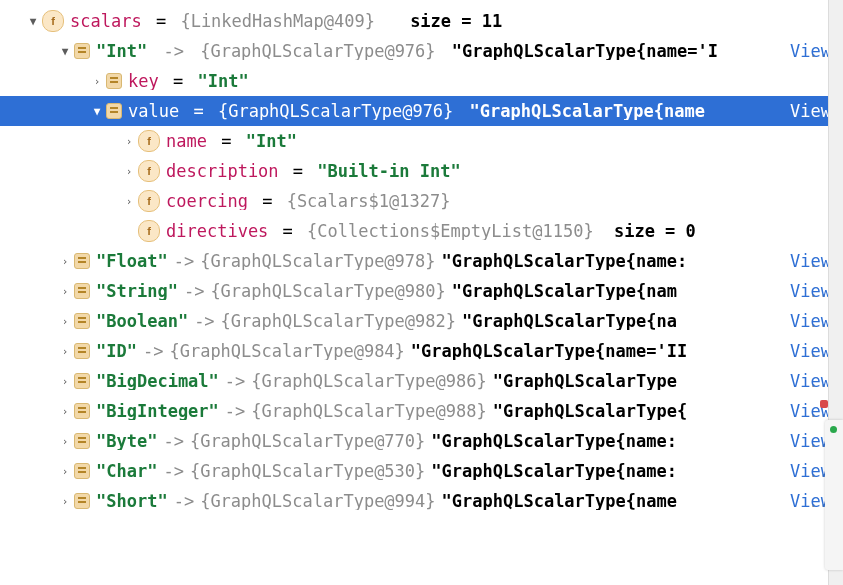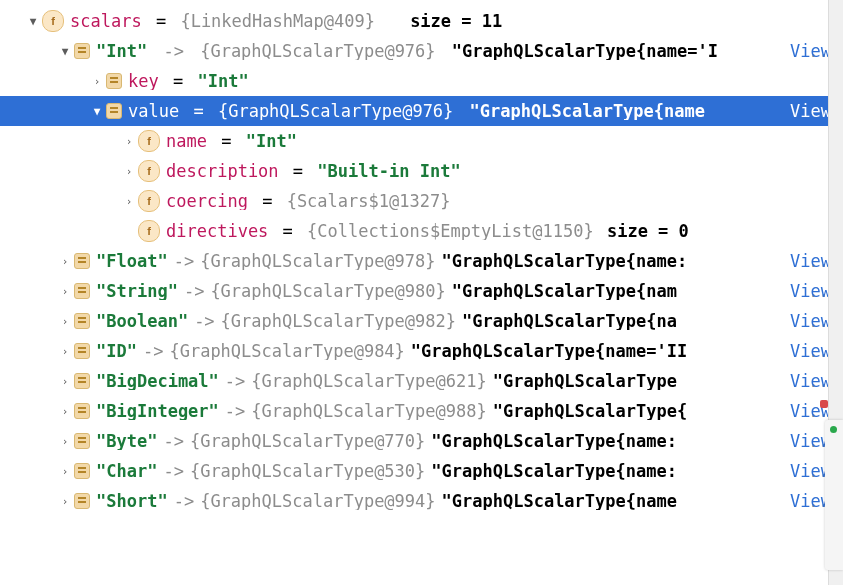--- a/index.html
+++ b/index.html
@@ -238,21 +238,21 @@
 
 
   <div class="row">
     <span class="indent" style="width:120px"></span>
     <span class="arrow" style="visibility:hidden">›</span>
     <span class="icon icon-field"></span>
     <span class="content">
       <span class="var-name">directives</span>
       <span class="eq">=</span>
       <span class="gray">{Collections$EmptyList@1150}</span>
-      <span class="black" style="margin-left:3px">size = 0</span>
+      <span class="black" style="margin-left:10px">size = 0</span>
     </span>
   </div>
 
   <div id="entries-container">
       <div class="row">
         <span class="indent" style="width:56px"></span>
         <span class="arrow">›</span>
         <span class="icon icon-entry"></span>
         <span class="content"><span class="str" style="font-weight:600">"Float"</span><span class="gray" style="margin:0 6px">-&gt;</span><span class="gray">{GraphQLScalarType@978}</span><span class="black" style="margin-left:6px">"GraphQLScalarType{name:</span></span>
         <span class="ellips">...</span>
@@ -279,21 +279,21 @@
         <span class="arrow">›</span>
         <span class="icon icon-entry"></span>
         <span class="content"><span class="str" style="font-weight:600">"ID"</span><span class="gray" style="margin:0 6px">-&gt;</span><span class="gray">{GraphQLScalarType@984}</span><span class="black" style="margin-left:6px">"GraphQLScalarType{name='II</span></span>
         <span class="ellips">...</span>
         <span class="link">View</span>
       </div>
       <div class="row">
         <span class="indent" style="width:56px"></span>
         <span class="arrow">›</span>
         <span class="icon icon-entry"></span>
-        <span class="content"><span class="str" style="font-weight:600">"BigDecimal"</span><span class="gray" style="margin:0 6px">-&gt;</span><span class="gray">{GraphQLScalarType@621}</span><span class="black" style="margin-left:6px">"GraphQLScalarType</span></span>
+        <span class="content"><span class="str" style="font-weight:600">"BigDecimal"</span><span class="gray" style="margin:0 6px">-&gt;</span><span class="gray">{GraphQLScalarType@986}</span><span class="black" style="margin-left:6px">"GraphQLScalarType</span></span>
         <span class="ellips">...</span>
         <span class="link">View</span>
       </div>
       <div class="row">
         <span class="indent" style="width:56px"></span>
         <span class="arrow">›</span>
         <span class="icon icon-entry"></span>
         <span class="content"><span class="str" style="font-weight:600">"BigInteger"</span><span class="gray" style="margin:0 6px">-&gt;</span><span class="gray">{GraphQLScalarType@988}</span><span class="black" style="margin-left:6px">"GraphQLScalarType{</span></span>
         <span class="ellips">...</span>
         <span class="link">View</span>

